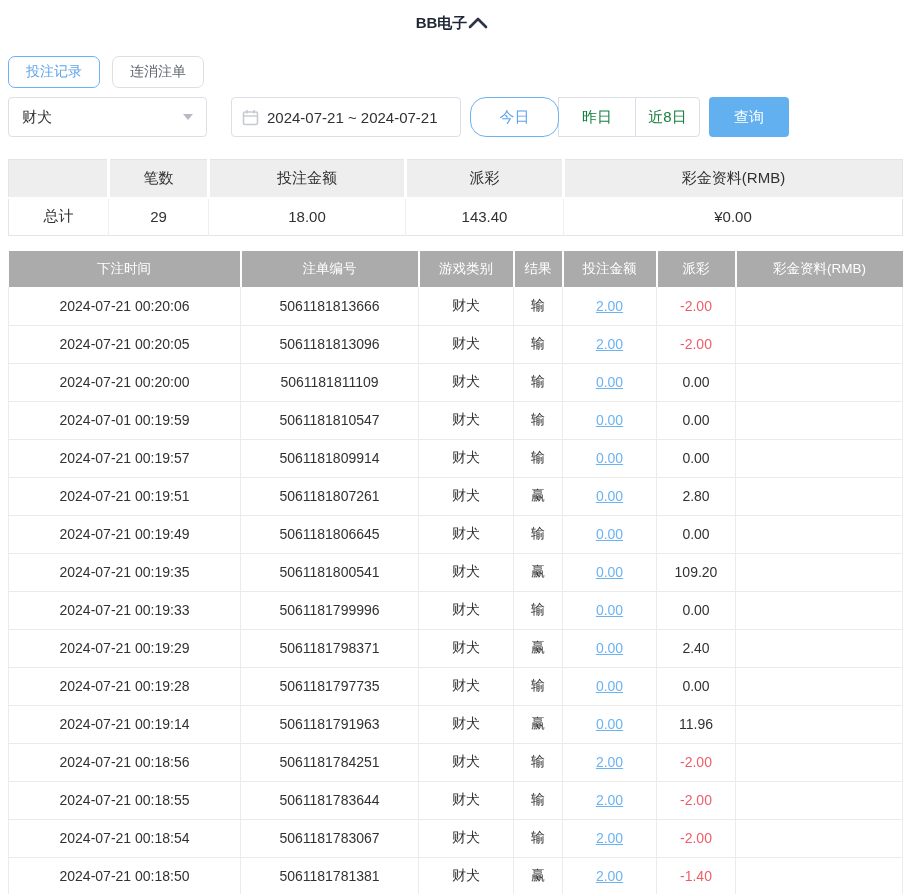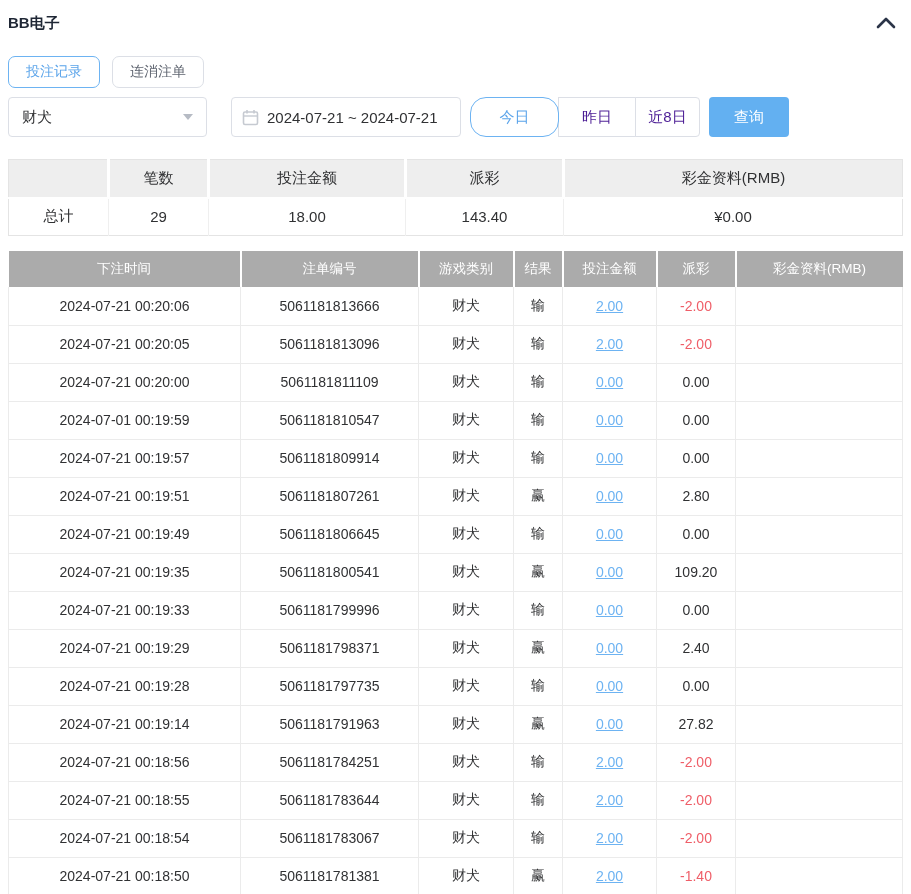--- a/index.html
+++ b/index.html
@@ -5,39 +5,39 @@
   :root{
     --accent:#5ba4ea; --accent-border:#6db3f2; --button-blue:#63b0f1; --link-blue:#6db3f2;
     --negative-red:#ef5e68; --table-header-bg:#ababab; --summary-header-bg:#eeeeee;
     --text-dark:#303133; --text-muted:#9ca3ad; --border:#dcdfe6; --line:#ebebeb;
   }
   *{box-sizing:border-box;margin:0;padding:0;}
   html,body{width:911px;height:894px;overflow:hidden;background:#fff;
     font-family:"Liberation Sans","DejaVu Sans",sans-serif;color:var(--text-dark);}
   .page{padding:0 8px;}
   
-  .panel-header{display:flex;justify-content:space-between;align-items:center;padding-top:13px;height:33px;}
+  .panel-header{display:flex;justify-content:center;align-items:center;padding-top:13px;height:33px;}
   .panel-title{font-size:15px;font-weight:bold;color:#1f2735;}
   .collapse-btn{width:22px;height:22px;display:flex;align-items:center;justify-content:center;cursor:pointer;margin-right:6px;}
   
   .tabs{display:flex;gap:12px;margin-top:23px;}
   .tab-pill{height:32px;padding:0 17px;display:flex;align-items:center;border:1px solid var(--border);
     border-radius:7px;font-size:14px;color:#5f6570;background:#fff;cursor:pointer;}
   .tab-pill.active{border-color:var(--accent-border);color:var(--accent);}
   
   .filters{display:flex;align-items:center;margin-top:9px;height:40px;}
   .select-box{width:199px;height:40px;border:1px solid var(--border);border-radius:4px;
     display:flex;align-items:center;justify-content:space-between;padding:0 13px;font-size:15px;cursor:pointer;}
   .caret{width:0;height:0;border-left:5px solid transparent;border-right:5px solid transparent;
     border-top:6px solid #b6bbc4;}
   .date-box{width:230px;height:40px;border:1px solid var(--border);border-radius:4px;margin-left:24px;
     display:flex;align-items:center;padding:0 10px;font-size:15px;cursor:pointer;}
   .date-box .cal{margin-right:8px;display:flex;}
   .btn-group{display:flex;margin-left:9px;}
-  .qbtn{height:40px;border:1px solid var(--border);background:#fff;font-size:15px;color:#4c1d95;
+  .qbtn{height:40px;border:1px solid var(--border);background:#fff;font-size:15px;color:#15803d;
     cursor:pointer;margin-left:-1px;position:relative;font-family:inherit;}
   .qbtn:first-child{border-radius:4px 0 0 4px;margin-left:0;}
   .qbtn:last-child{border-radius:0 4px 4px 0;}
   .qbtn.active{border-color:var(--accent-border);color:var(--accent);z-index:2;border-radius:16px;}
   .qbtn.w1{width:89px}.qbtn.w2{width:78px}.qbtn.w3{width:65px}
   .search-btn{width:80px;height:40px;margin-left:9px;background:var(--button-blue);color:#fff;
     border:none;border-radius:4px;font-size:15px;cursor:pointer;font-family:inherit;}
   
   .summary{margin-top:22px;width:895px;border-collapse:collapse;table-layout:fixed;font-size:15px;}
   .summary th{background:var(--summary-header-bg);height:38px;font-weight:normal;color:var(--text-dark);
@@ -250,21 +250,21 @@
           <td><a class="bet-link">0.00</a></td>
           <td>0.00</td>
           <td></td>
         </tr>
         <tr>
           <td>2024-07-21 00:19:14</td>
           <td>5061181791963</td>
           <td>财犬</td>
           <td>赢</td>
           <td><a class="bet-link">0.00</a></td>
-          <td>27.82</td>
+          <td>11.96</td>
           <td></td>
         </tr>
         <tr>
           <td>2024-07-21 00:18:56</td>
           <td>5061181784251</td>
           <td>财犬</td>
           <td>输</td>
           <td><a class="bet-link">2.00</a></td>
           <td class="neg">-2.00</td>
           <td></td>

